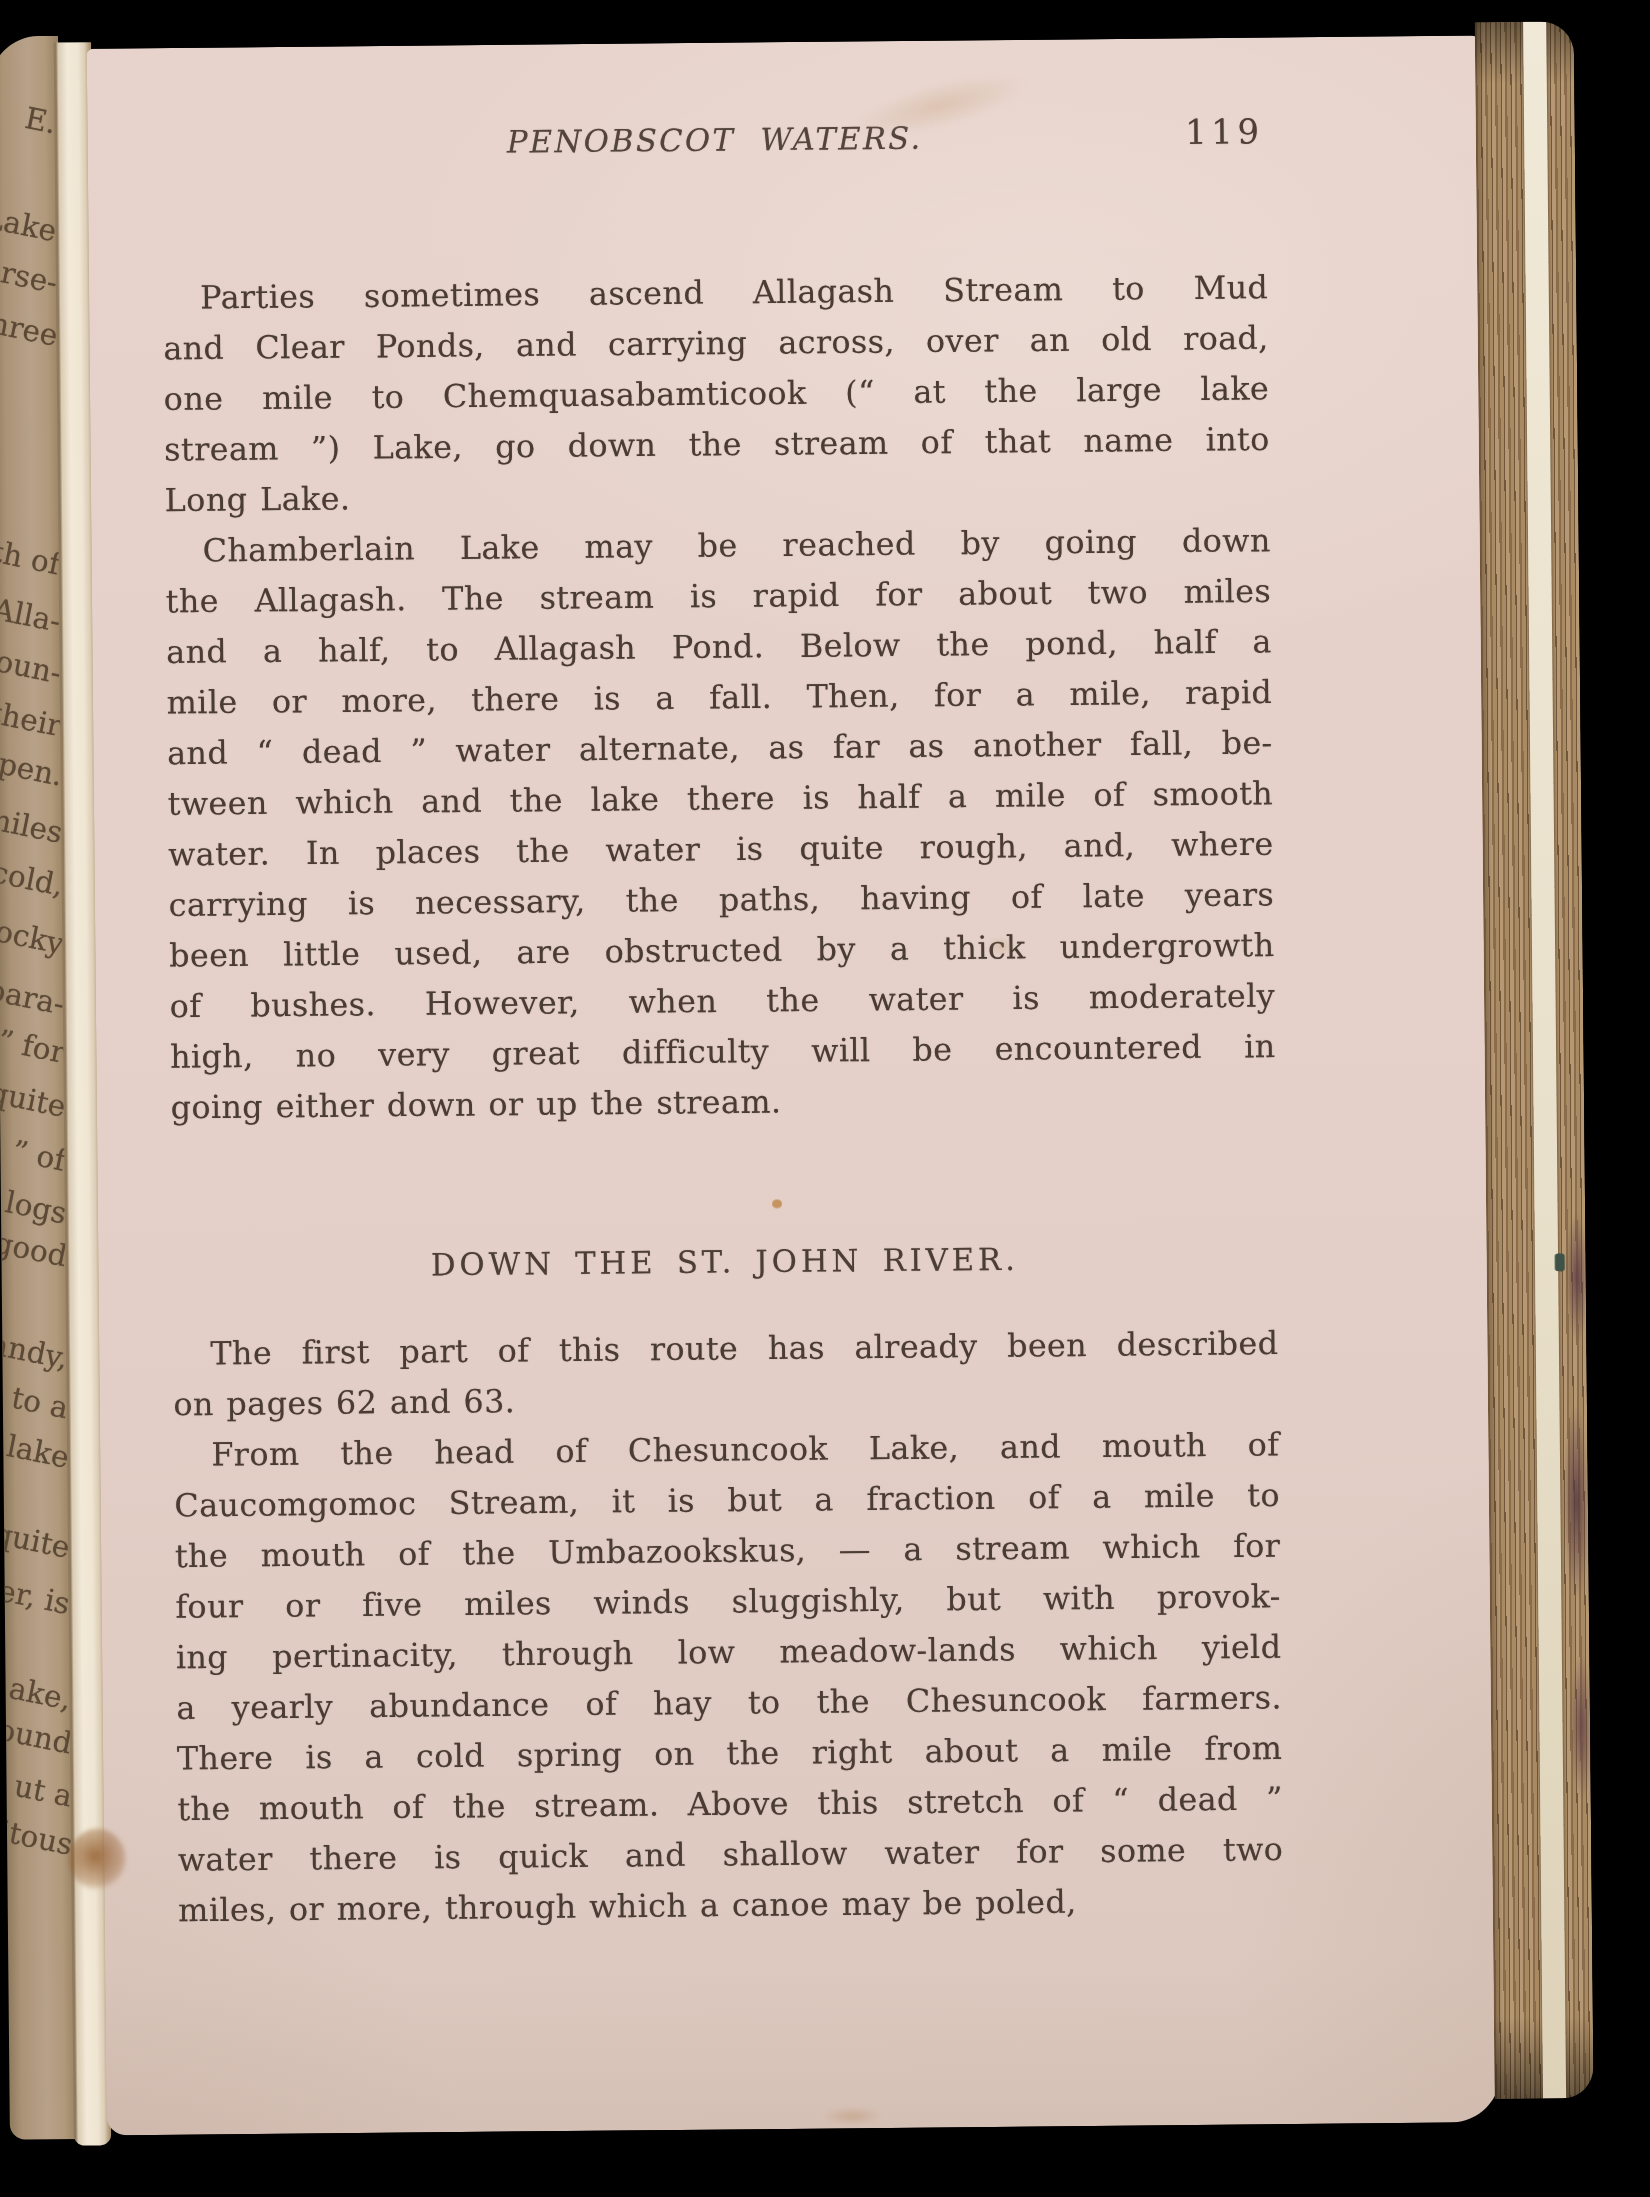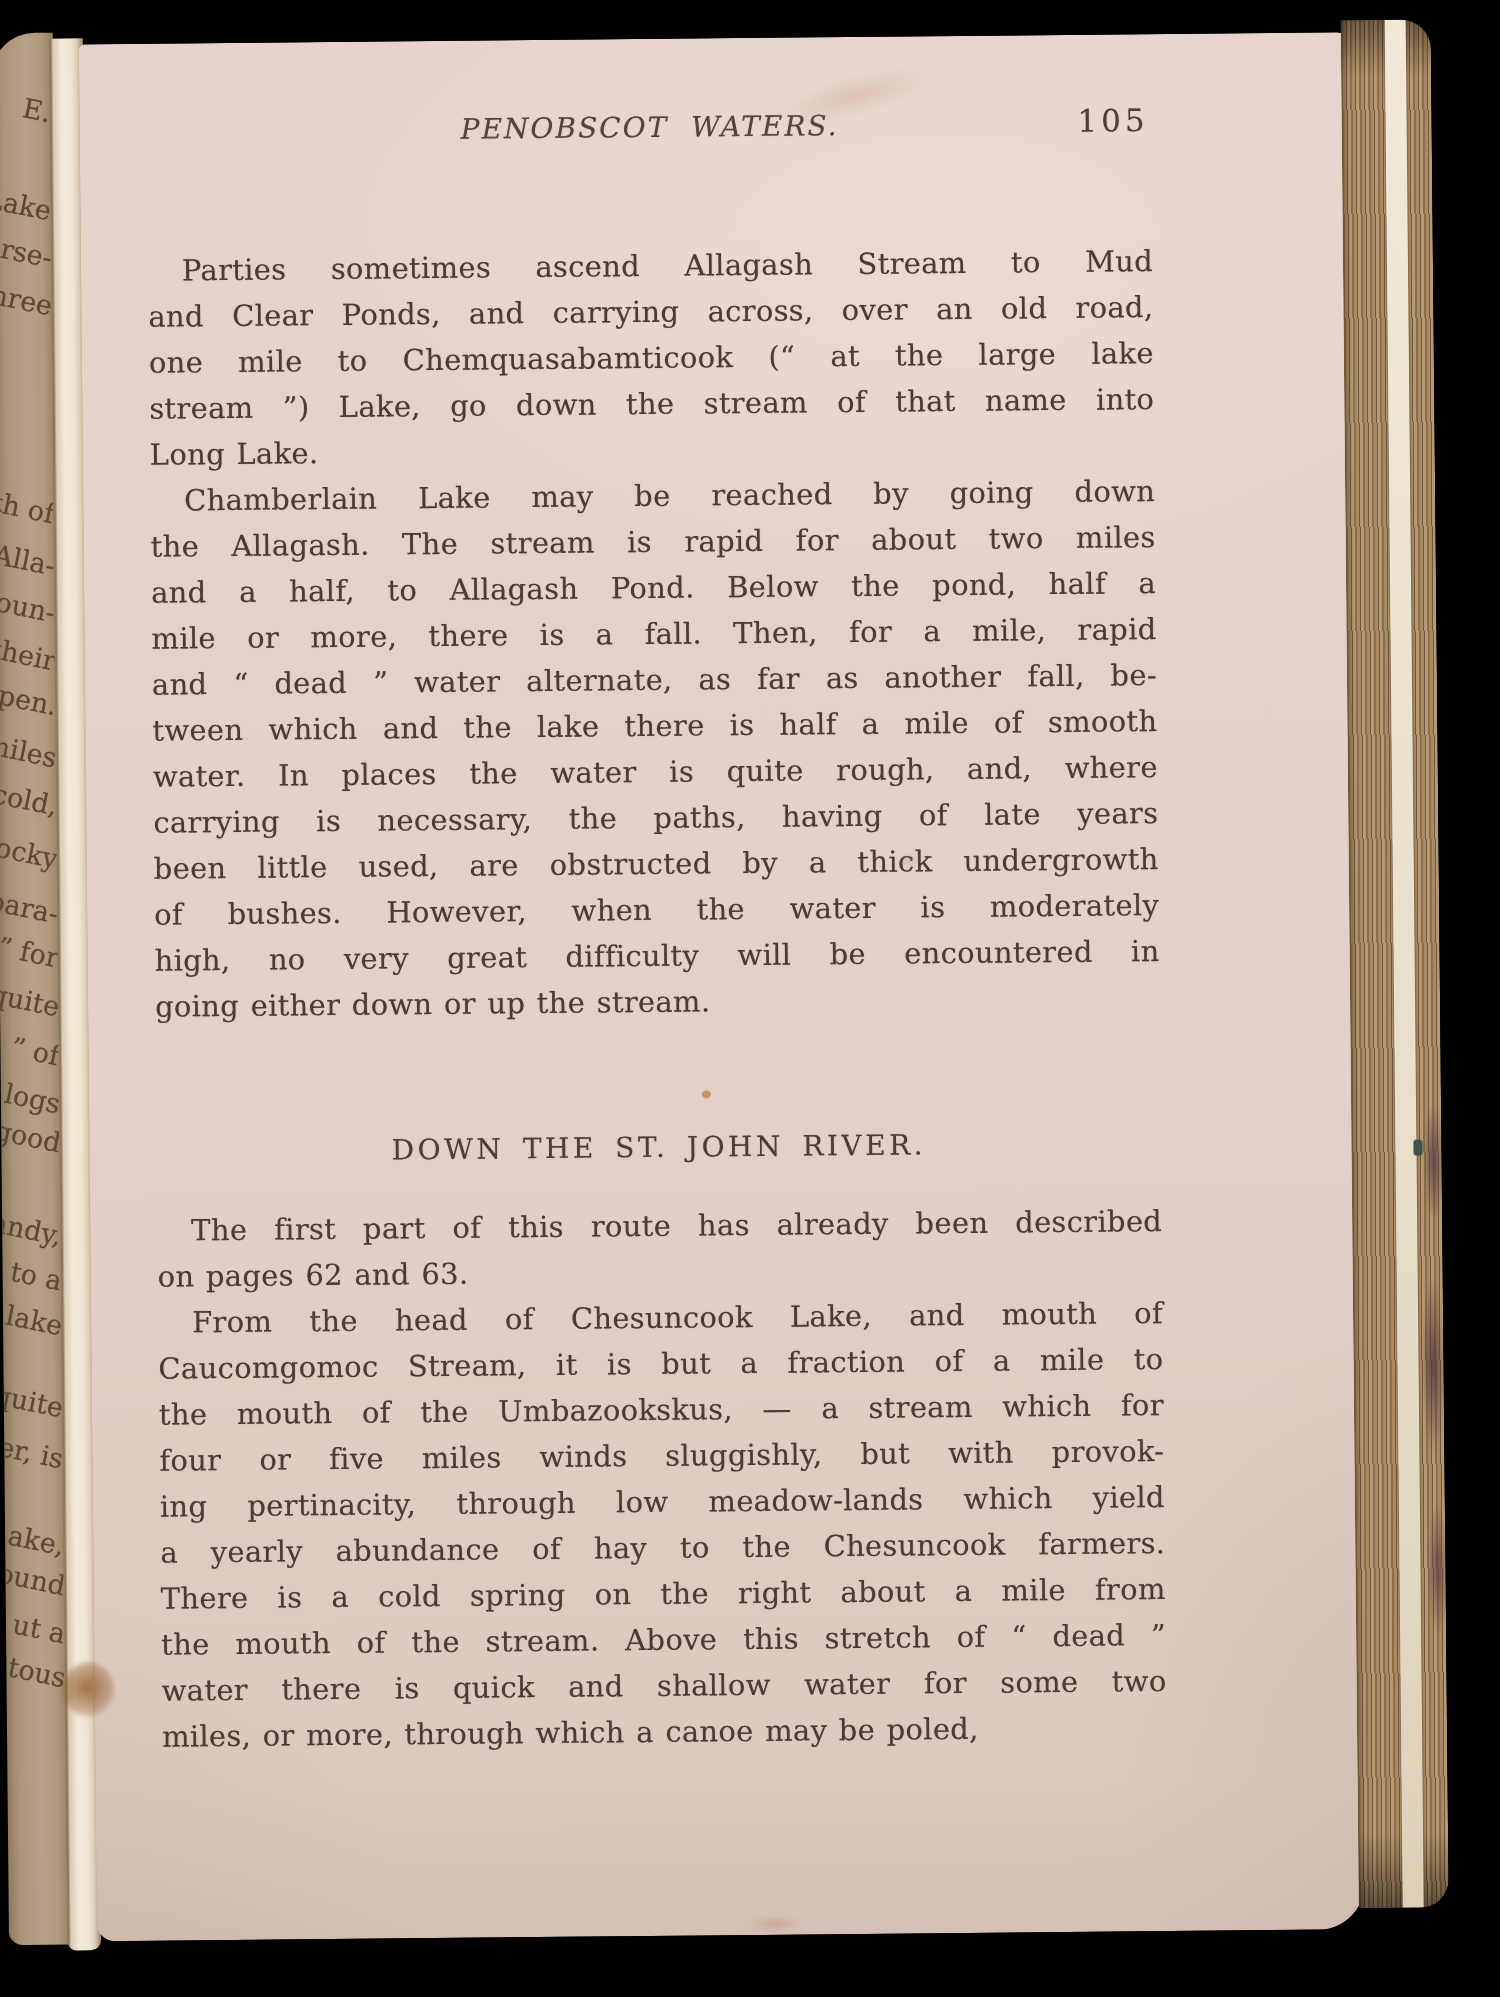--- a/index.html
+++ b/index.html
@@ -117,21 +117,21 @@
           <div class="fragment" style="top: 1586px;">ut a</div>
           <div class="fragment" style="top: 1630px;">itous</div>
         </div>
     </div>
 
     <div class="edge-strip"></div>
 
     <div class="main-page">
       <div class="running-header">
         <span class="header-title">PENOBSCOT WATERS.</span>
-        <span class="page-number">105</span>
+        <span class="page-number">119</span>
       </div>
 
       <div class="text-block" id="text-block">
           <div class="paragraph">
             <div class="line first">Parties sometimes ascend Allagash Stream to Mud</div>
             <div class="line">and Clear Ponds, and carrying across, over an old road,</div>
             <div class="line">one mile to Chemquasabamticook (“ at the large lake</div>
             <div class="line">stream ”) Lake, go down the stream of that name into</div>
             <div class="line para-end">Long Lake.</div>
           </div>

